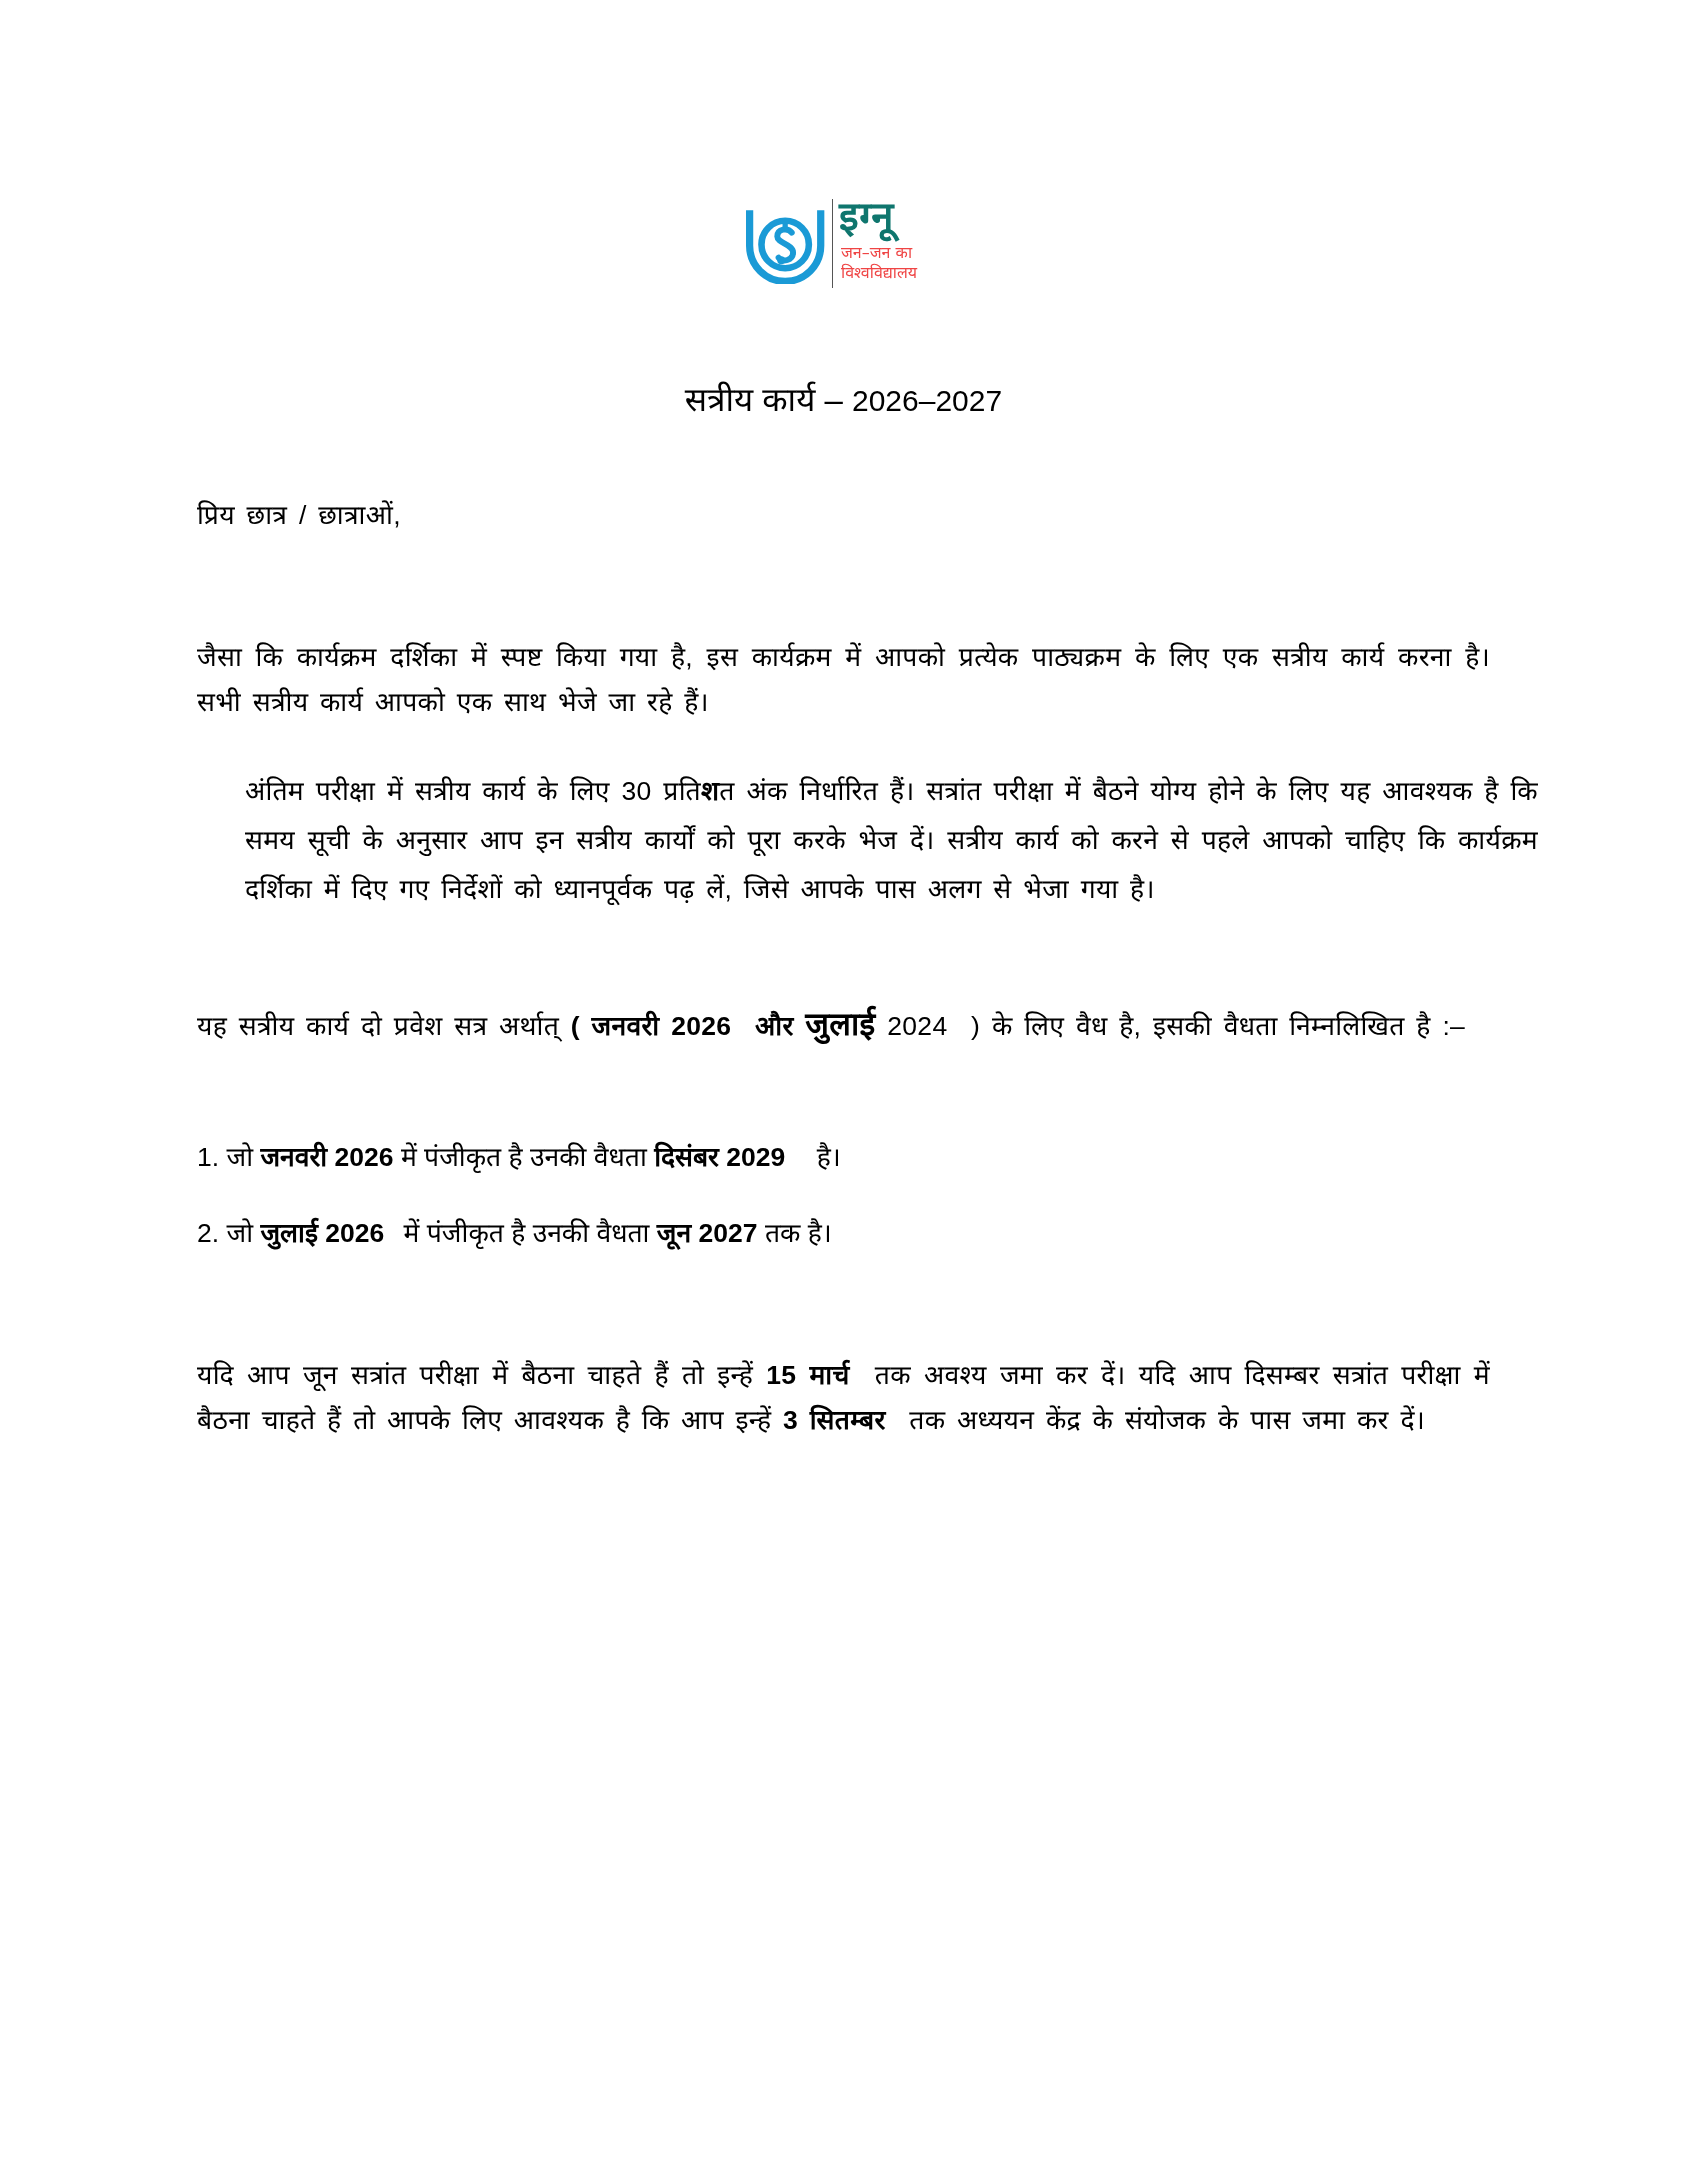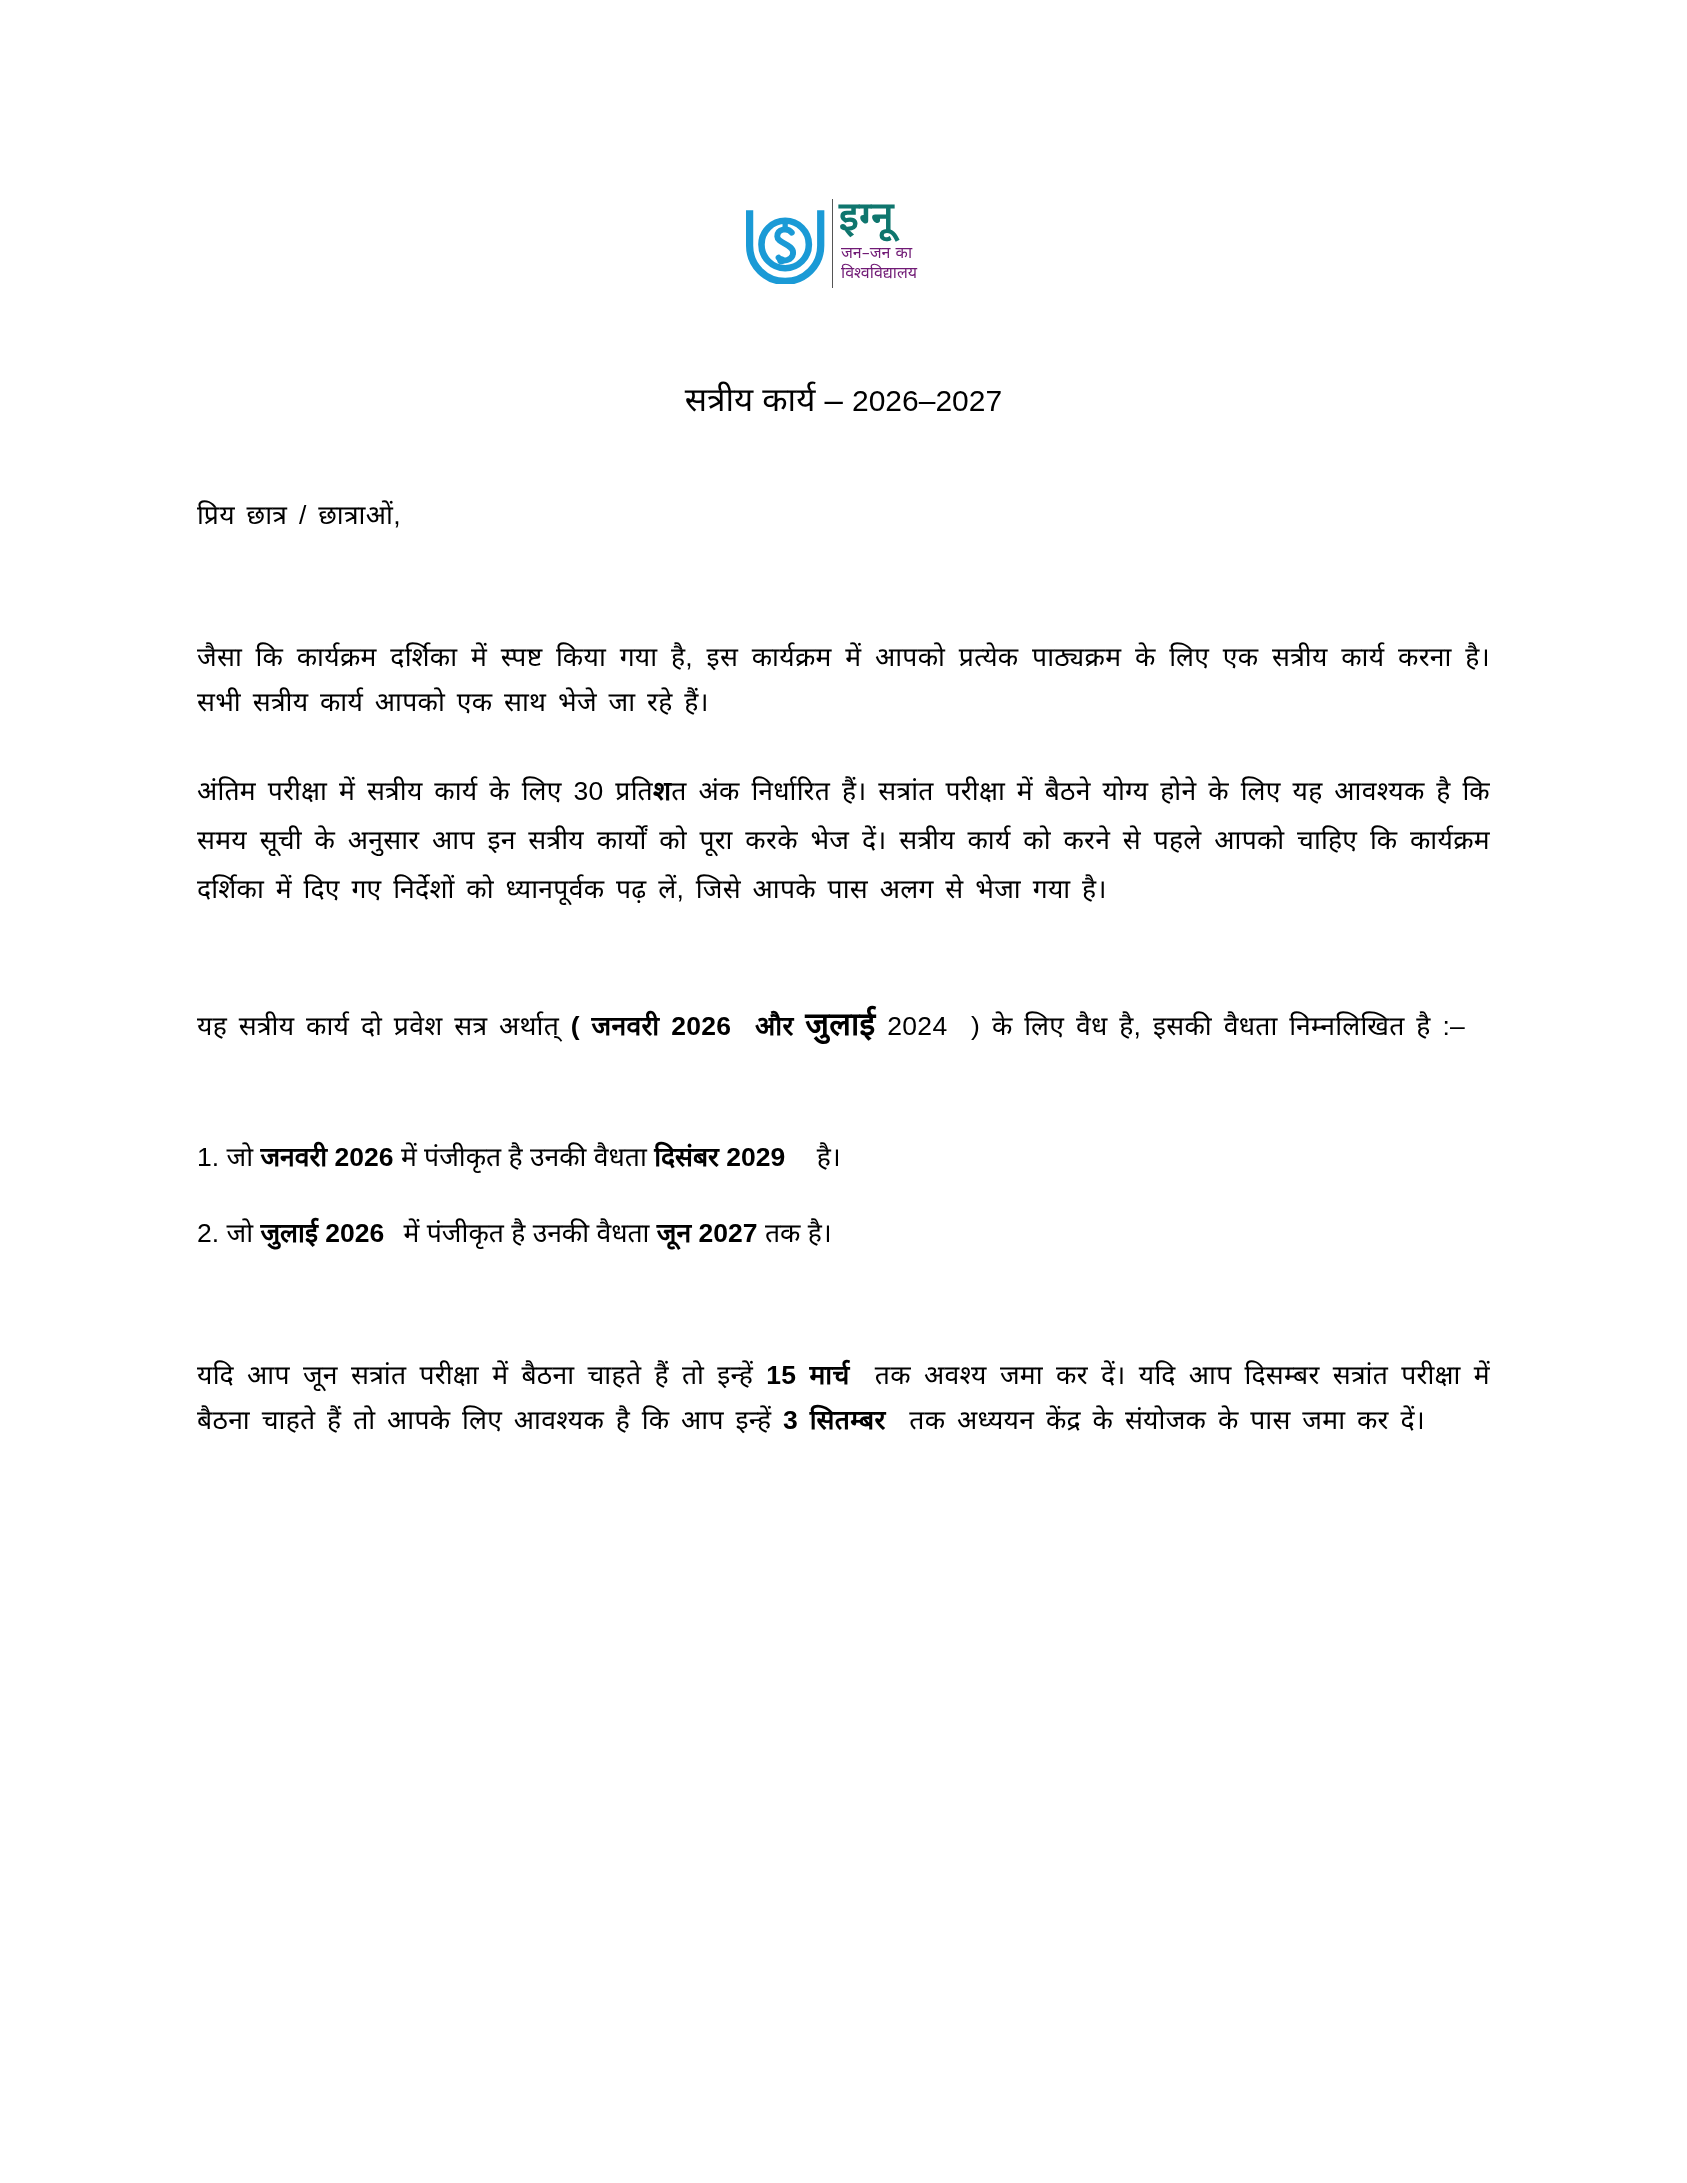--- a/index.html
+++ b/index.html
@@ -50,21 +50,21 @@
       line-height: 44px;
       color: #0f766e;
       letter-spacing: 0.7px;
     }
     .logo-tagline {
       position: absolute;
       left: 97px;
       font-family: "DejaVu Sans", sans-serif;
       font-size: 16px;
       line-height: 18.5px;
-      color: #701a75;
+      color: #ef4444;
       white-space: nowrap;
     }
     .logo-tagline.l1 { top: 46px; }
     .logo-tagline.l2 { top: 66px; }
 
     
     .title {
       position: absolute;
       left: 0;
       top: 334px;
@@ -90,21 +90,21 @@
       text-align: justify;
       text-align-last: left;
       letter-spacing: 0.3px;
       word-spacing: 4px;
     }
     .salutation {
       top: 493px;
       text-align: left;
     }
     .p1 { top: 635px; }
-    .p2 { top: 767px; line-height: 49px; }
+    .p2 { top: 767px; line-height: 49px; margin-left: 48px; }
     .p3 { top: 996px; line-height: 57px; }
     .list-item { position: absolute; left: 197px; font-size: 26.5px; line-height: 45px; white-space: nowrap; }
     .li1 { top: 1135px; }
     .li2 { top: 1211px; }
     .p4 { top: 1353px; }
     b, .bold { font-weight: bold; }
     .big-bold { font-weight: bold; font-size: 32px; }
     .sp { display: inline-block; width: 24px; }
     .sp-s { display: inline-block; width: 12px; }
   </style>

